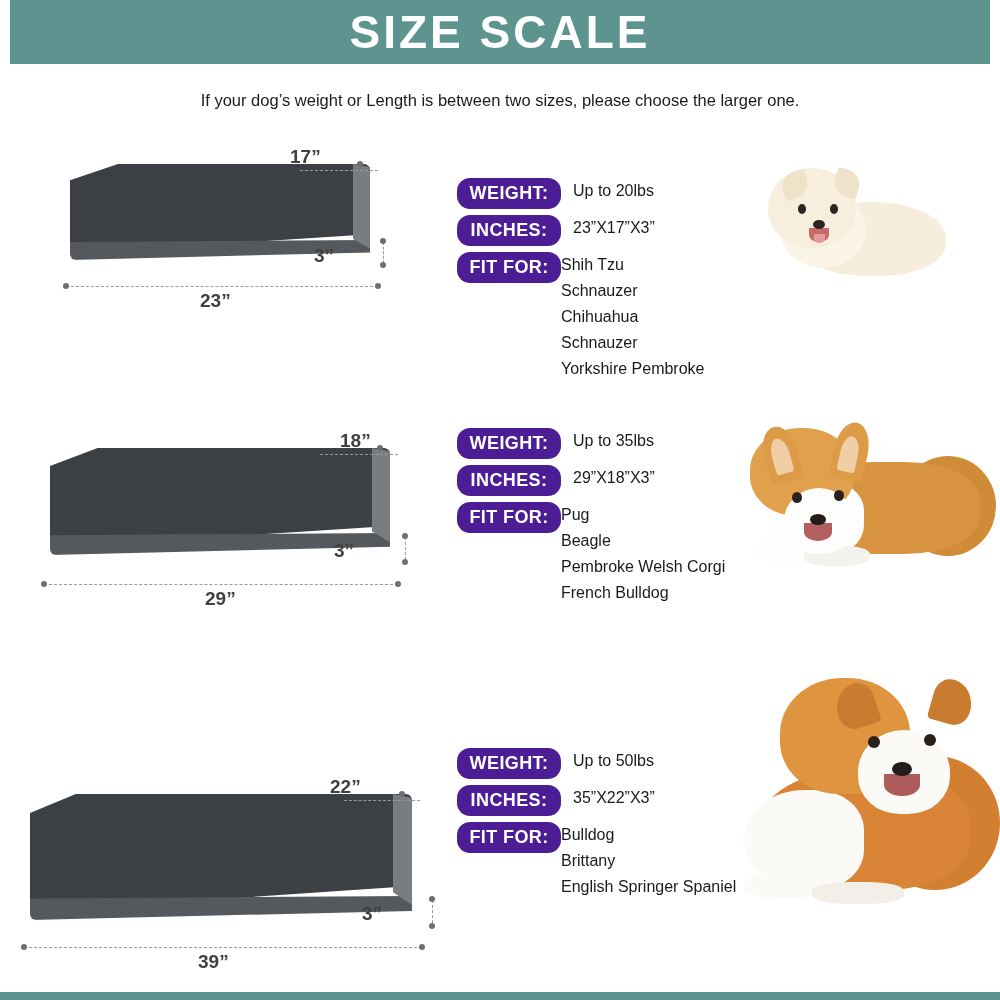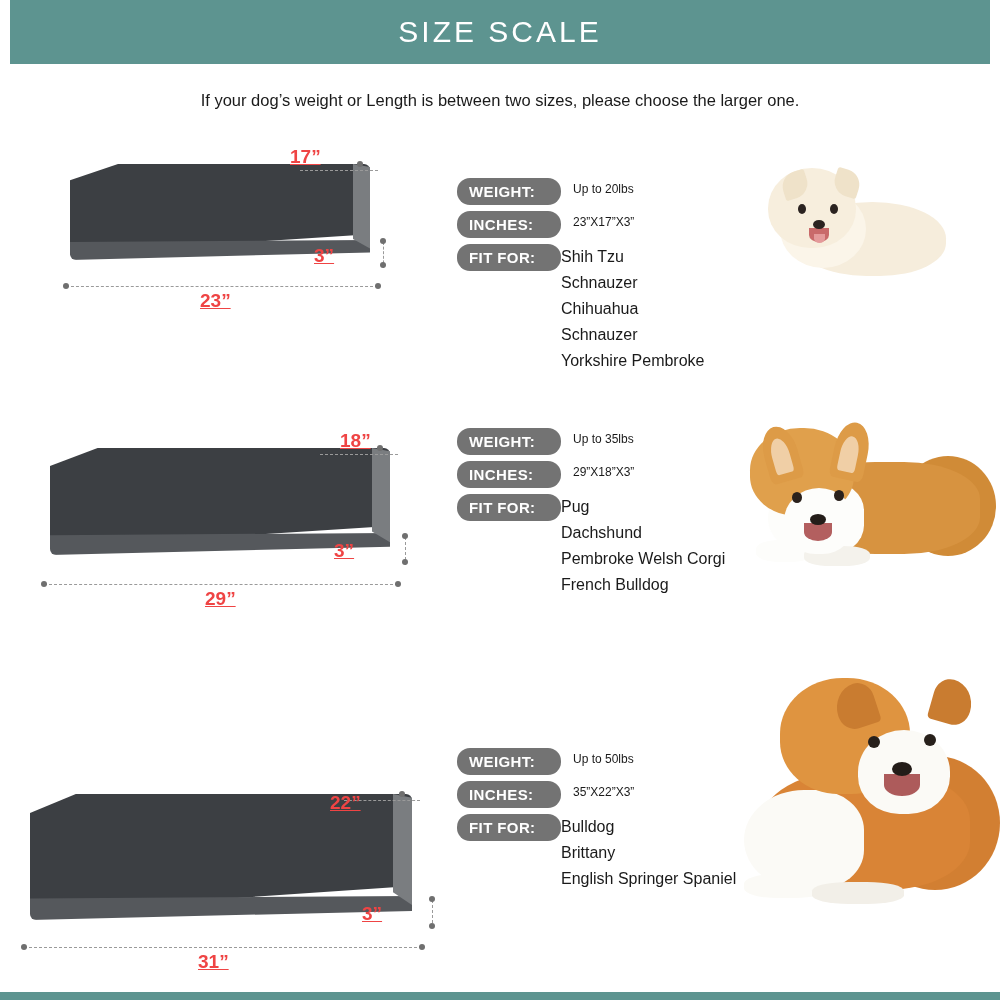--- a/index.html
+++ b/index.html
@@ -15,22 +15,22 @@
 
   
   .header {
     width:1000px; height:64px;
     background:#5d9490;
     display:flex; align-items:center; justify-content:center;
     position:relative;
   }
   .header-title {
     color:#ffffff;
-    font-size:30px;
-    font-weight:normal;
+    font-size:46px;
+    font-weight:bold;
     letter-spacing:3px;
   }
   .header-accent-left, .header-accent-right {
     position:absolute; top:0; height:64px; width:10px; background:#ffffff;
   }
   .header-accent-left { left:0; }
   .header-accent-right { right:0; }
 
   
   .intro {
@@ -65,38 +65,38 @@
   .bed-front-edge{
     position:absolute;
     background:#55585c;
     border-radius:0 0 6px 6px;
   }
 
   
   .dim-line { position:absolute; border-top:1px dashed #9a9a9a; }
   .dim-line-v { position:absolute; border-left:1px dashed #9a9a9a; }
   .dot { position:absolute; width:6px; height:6px; background:#6f6f6f; border-radius:50%; }
-  .dim-label { position:absolute; font-size:19px; font-weight:bold; color:#ef4444; white-space:nowrap;text-decoration:underline; }
+  .dim-label { position:absolute; font-size:19px; font-weight:bold; color:#404040; white-space:nowrap; }
 
   
   .spec { position:absolute; }
   .spec-line { display:flex; align-items:flex-start; margin-bottom:6px; }
   .pill {
-    background:#737373;
+    background:#4c1d95;
     color:#ffffff;
-    font-size:15px;
+    font-size:18px;
     font-weight:bold;
     letter-spacing:0.4px;
     padding:5px 12px;
     border-radius:13px;
     min-width:104px;
-    text-align:left;
+    text-align:center;
   }
   .spec-val {
-    font-size:12px;
+    font-size:16px;
     color:#1a1a1a;
     margin-left:12px;
     padding-top:4px;
     white-space:nowrap;
   }
   .breed-list { margin-left:0px; }
   .breed {
     font-size:16px;
     color:#1a1a1a;
     line-height:1.62;
@@ -258,21 +258,21 @@
       <span class="spec-val">Up to 35lbs</span>
     </div>
     <div class="spec-line">
       <span class="pill">INCHES:</span>
       <span class="spec-val">29”X18”X3”</span>
     </div>
     <div class="spec-line">
       <span class="pill">FIT FOR:</span>
       <span class="breed-list">
         <div class="breed">Pug</div>
-        <div class="breed">Dachshund</div>
+        <div class="breed">Beagle</div>
         <div class="breed">Pembroke Welsh Corgi</div>
         <div class="breed">French Bulldog</div>
       </span>
     </div>
   </div>
 
   <div class="dog" style="left:730px; top:-10px; width:270px; height:230px;">
     <div class="corgi-rear"></div>
     <div class="corgi-body"></div>
     <div class="corgi-chest"></div>
@@ -297,31 +297,31 @@
   <div class="bed-wrap">
     <div class="bed-top" style="left:30px; top:74px; width:382px; height:118px;
         clip-path: polygon(12% 0%, 100% 0%, 100% 78%, 0% 100%, 0% 16%);"></div>
     <div class="bed-front-edge" style="left:30px; top:176px; width:382px; height:24px;
         clip-path: polygon(0% 10%, 100% 0%, 100% 62%, 0% 100%);"></div>
     <div class="bed-side" style="left:393px; top:74px; width:19px; height:126px;
         clip-path: polygon(0% 0%, 100% 3%, 100% 88%, 0% 78%);"></div>
 
     <div class="dim-line" style="left:344px; top:80px; width:76px;"></div>
     <div class="dot" style="left:399px; top:71px;"></div>
-    <div class="dim-label" style="left:330px; top:72px;">22”</div>
+    <div class="dim-label" style="left:330px; top:56px;">22”</div>
 
     <div class="dim-line-v" style="left:432px; top:180px; height:28px;"></div>
     <div class="dot" style="left:429px; top:176px;"></div>
     <div class="dot" style="left:429px; top:203px;"></div>
     <div class="dim-label" style="left:362px; top:183px;">3”</div>
 
     <div class="dim-line" style="left:24px; top:227px; width:398px;"></div>
     <div class="dot" style="left:21px; top:224px;"></div>
     <div class="dot" style="left:419px; top:224px;"></div>
-    <div class="dim-label" style="left:198px; top:231px;">31”</div>
+    <div class="dim-label" style="left:198px; top:231px;">39”</div>
   </div>
 
   <div class="spec" style="left:457px; top:28px;">
     <div class="spec-line">
       <span class="pill">WEIGHT:</span>
       <span class="spec-val">Up to 50lbs</span>
     </div>
     <div class="spec-line">
       <span class="pill">INCHES:</span>
       <span class="spec-val">35”X22”X3”</span>

